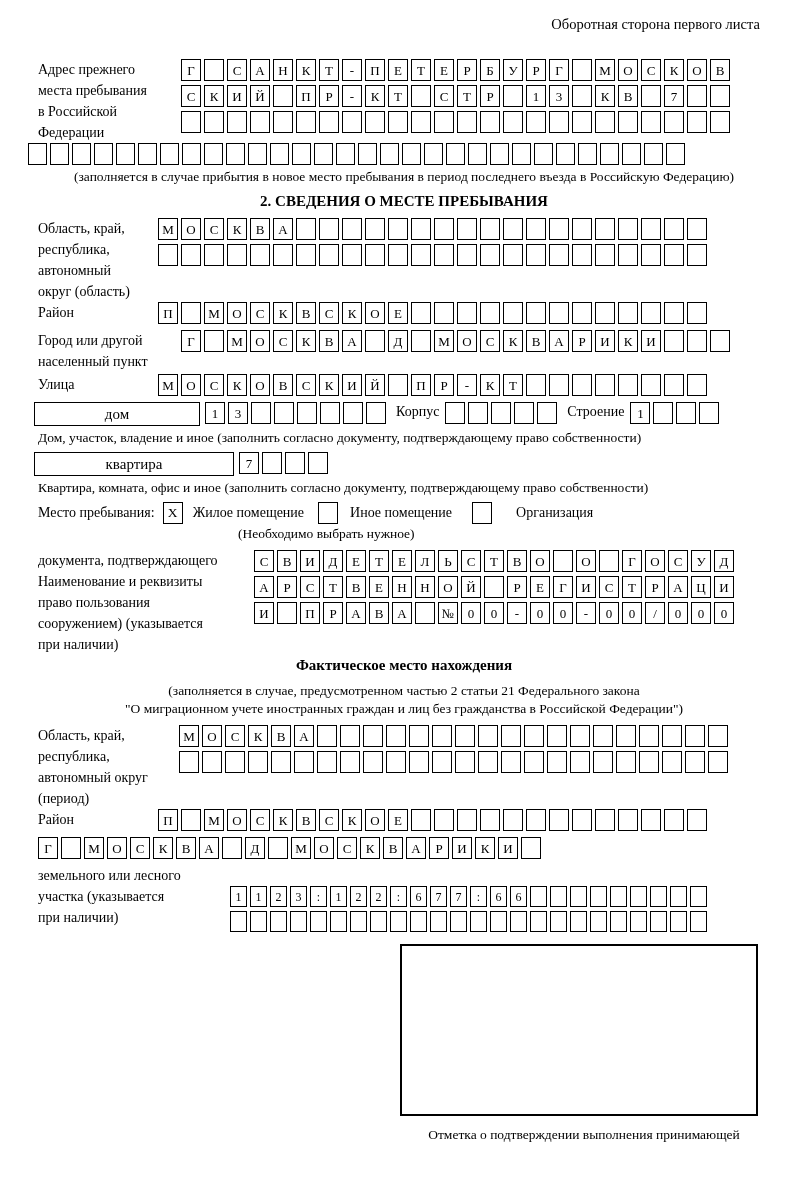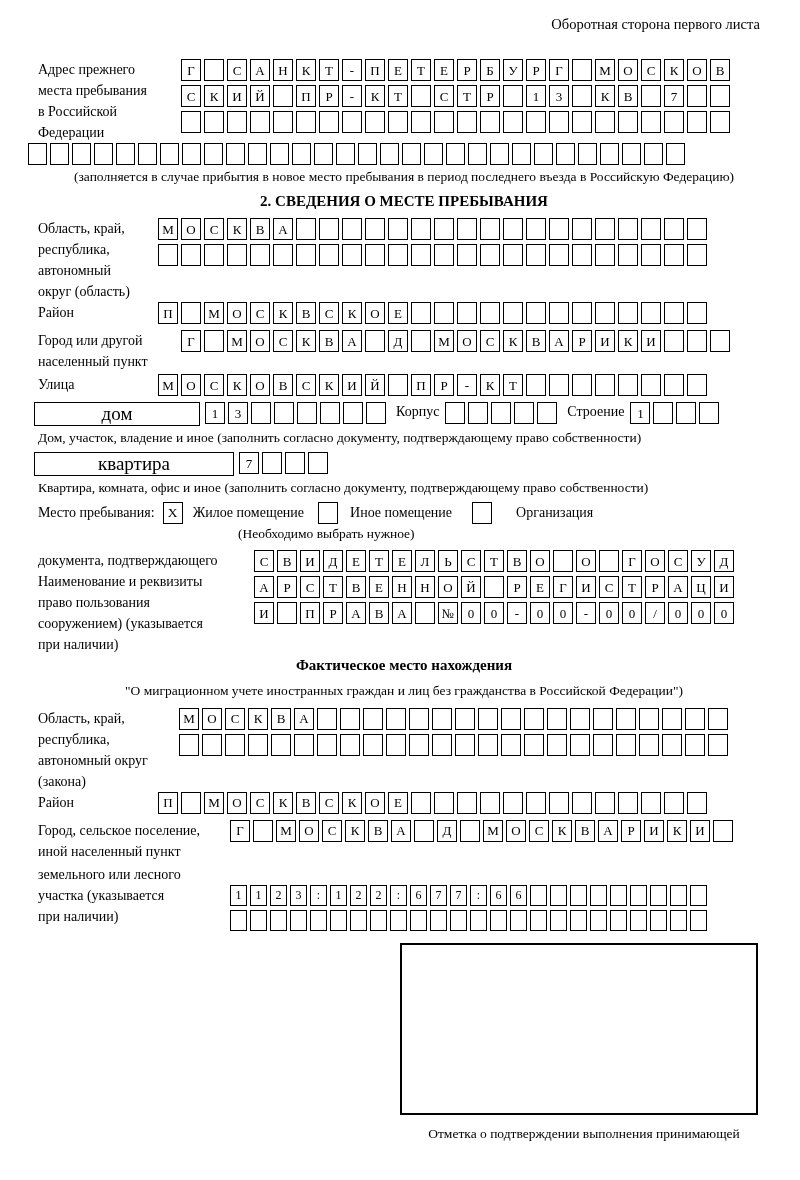--- a/index.html
+++ b/index.html
@@ -17,21 +17,21 @@
   .cell{flex:0 0 auto;width:18px;height:20px;border:1.9px solid #000;
         display:flex;align-items:center;justify-content:center;
         font-size:13px;line-height:1;}
   .fullrow{margin-left:-10px;}
   .fullrow .cell{width:17px;}
   .sm .cell{width:15px;height:19px;font-size:12px;}
   .caption{font-size:13.5px;text-align:center;margin:2px 0 6px;}
   .caption-left{font-size:13.5px;text-align:left;margin:0 0 6px;}
   .h1{font-weight:bold;font-size:15px;text-align:center;margin:8px 0 8px;}
   .bigbox{box-sizing:border-box;border:1.9px solid #000;height:24px;display:flex;
-          align-items:center;justify-content:center;font-size:19px;flex:0 0 auto;}
+          align-items:center;justify-content:center;font-size:15px;flex:0 0 auto;}
   .bb-house{width:166px;margin-left:-4px;margin-right:5px;}
   .bb-apt{width:200px;margin-left:-4px;margin-right:5px;}
   .inlbl{margin:2px 6px 0 10px;white-space:nowrap;}
   .houserow{margin-bottom:2px;}
   .stayrow{align-items:center;margin:6px 0 2px;}
   .chk{box-sizing:border-box;width:20px;height:22px;border:1.9px solid #000;
        display:flex;align-items:center;justify-content:center;font-size:13.5px;flex:0 0 auto;}
   .hint{font-size:13.5px;margin:0 0 8px 200px;}
   .fact-note{font-size:13.5px;text-align:center;line-height:1.3;margin-bottom:8px;}
   .cad .rows{margin-top:21px;}
@@ -460,29 +460,30 @@
           <span class="cell">/</span>
           <span class="cell">0</span>
           <span class="cell">0</span>
           <span class="cell">0</span>
         </div>
     </div>
   </div>
 
   <div class="h1" style="margin-top:2px;">Фактическое место нахождения</div>
   <div class="fact-note">
+      <div>(заполняется в случае, предусмотренном частью 2 статьи 21 Федерального закона</div>
       <div>"О миграционном учете иностранных граждан и лиц без гражданства в Российской Федерации")</div>
     </div>
 
   <div class="frow">
     <div class="lbl w141">
         <div>Область, край,</div>
         <div>республика,</div>
         <div>автономный округ</div>
-        <div>(закона)</div>
+        <div>(период)</div>
       </div>
     <div class="rows">
       <div class="cells">
           <span class="cell">М</span>
           <span class="cell">О</span>
           <span class="cell">С</span>
           <span class="cell">К</span>
           <span class="cell">В</span>
           <span class="cell">А</span>
           <span class="cell"></span>
@@ -557,24 +558,20 @@
         <span class="cell"></span>
         <span class="cell"></span>
         <span class="cell"></span>
         <span class="cell"></span>
         <span class="cell"></span>
         <span class="cell"></span>
       </div>
   </div>
 
   <div class="frow mb2">
-    <div class="lbl w192">
-        <div>Город, сельское поселение,</div>
-        <div>иной населенный пункт</div>
-      </div>
     <div class="cells">
         <span class="cell">Г</span>
         <span class="cell"></span>
         <span class="cell">М</span>
         <span class="cell">О</span>
         <span class="cell">С</span>
         <span class="cell">К</span>
         <span class="cell">В</span>
         <span class="cell">А</span>
         <span class="cell"></span>

